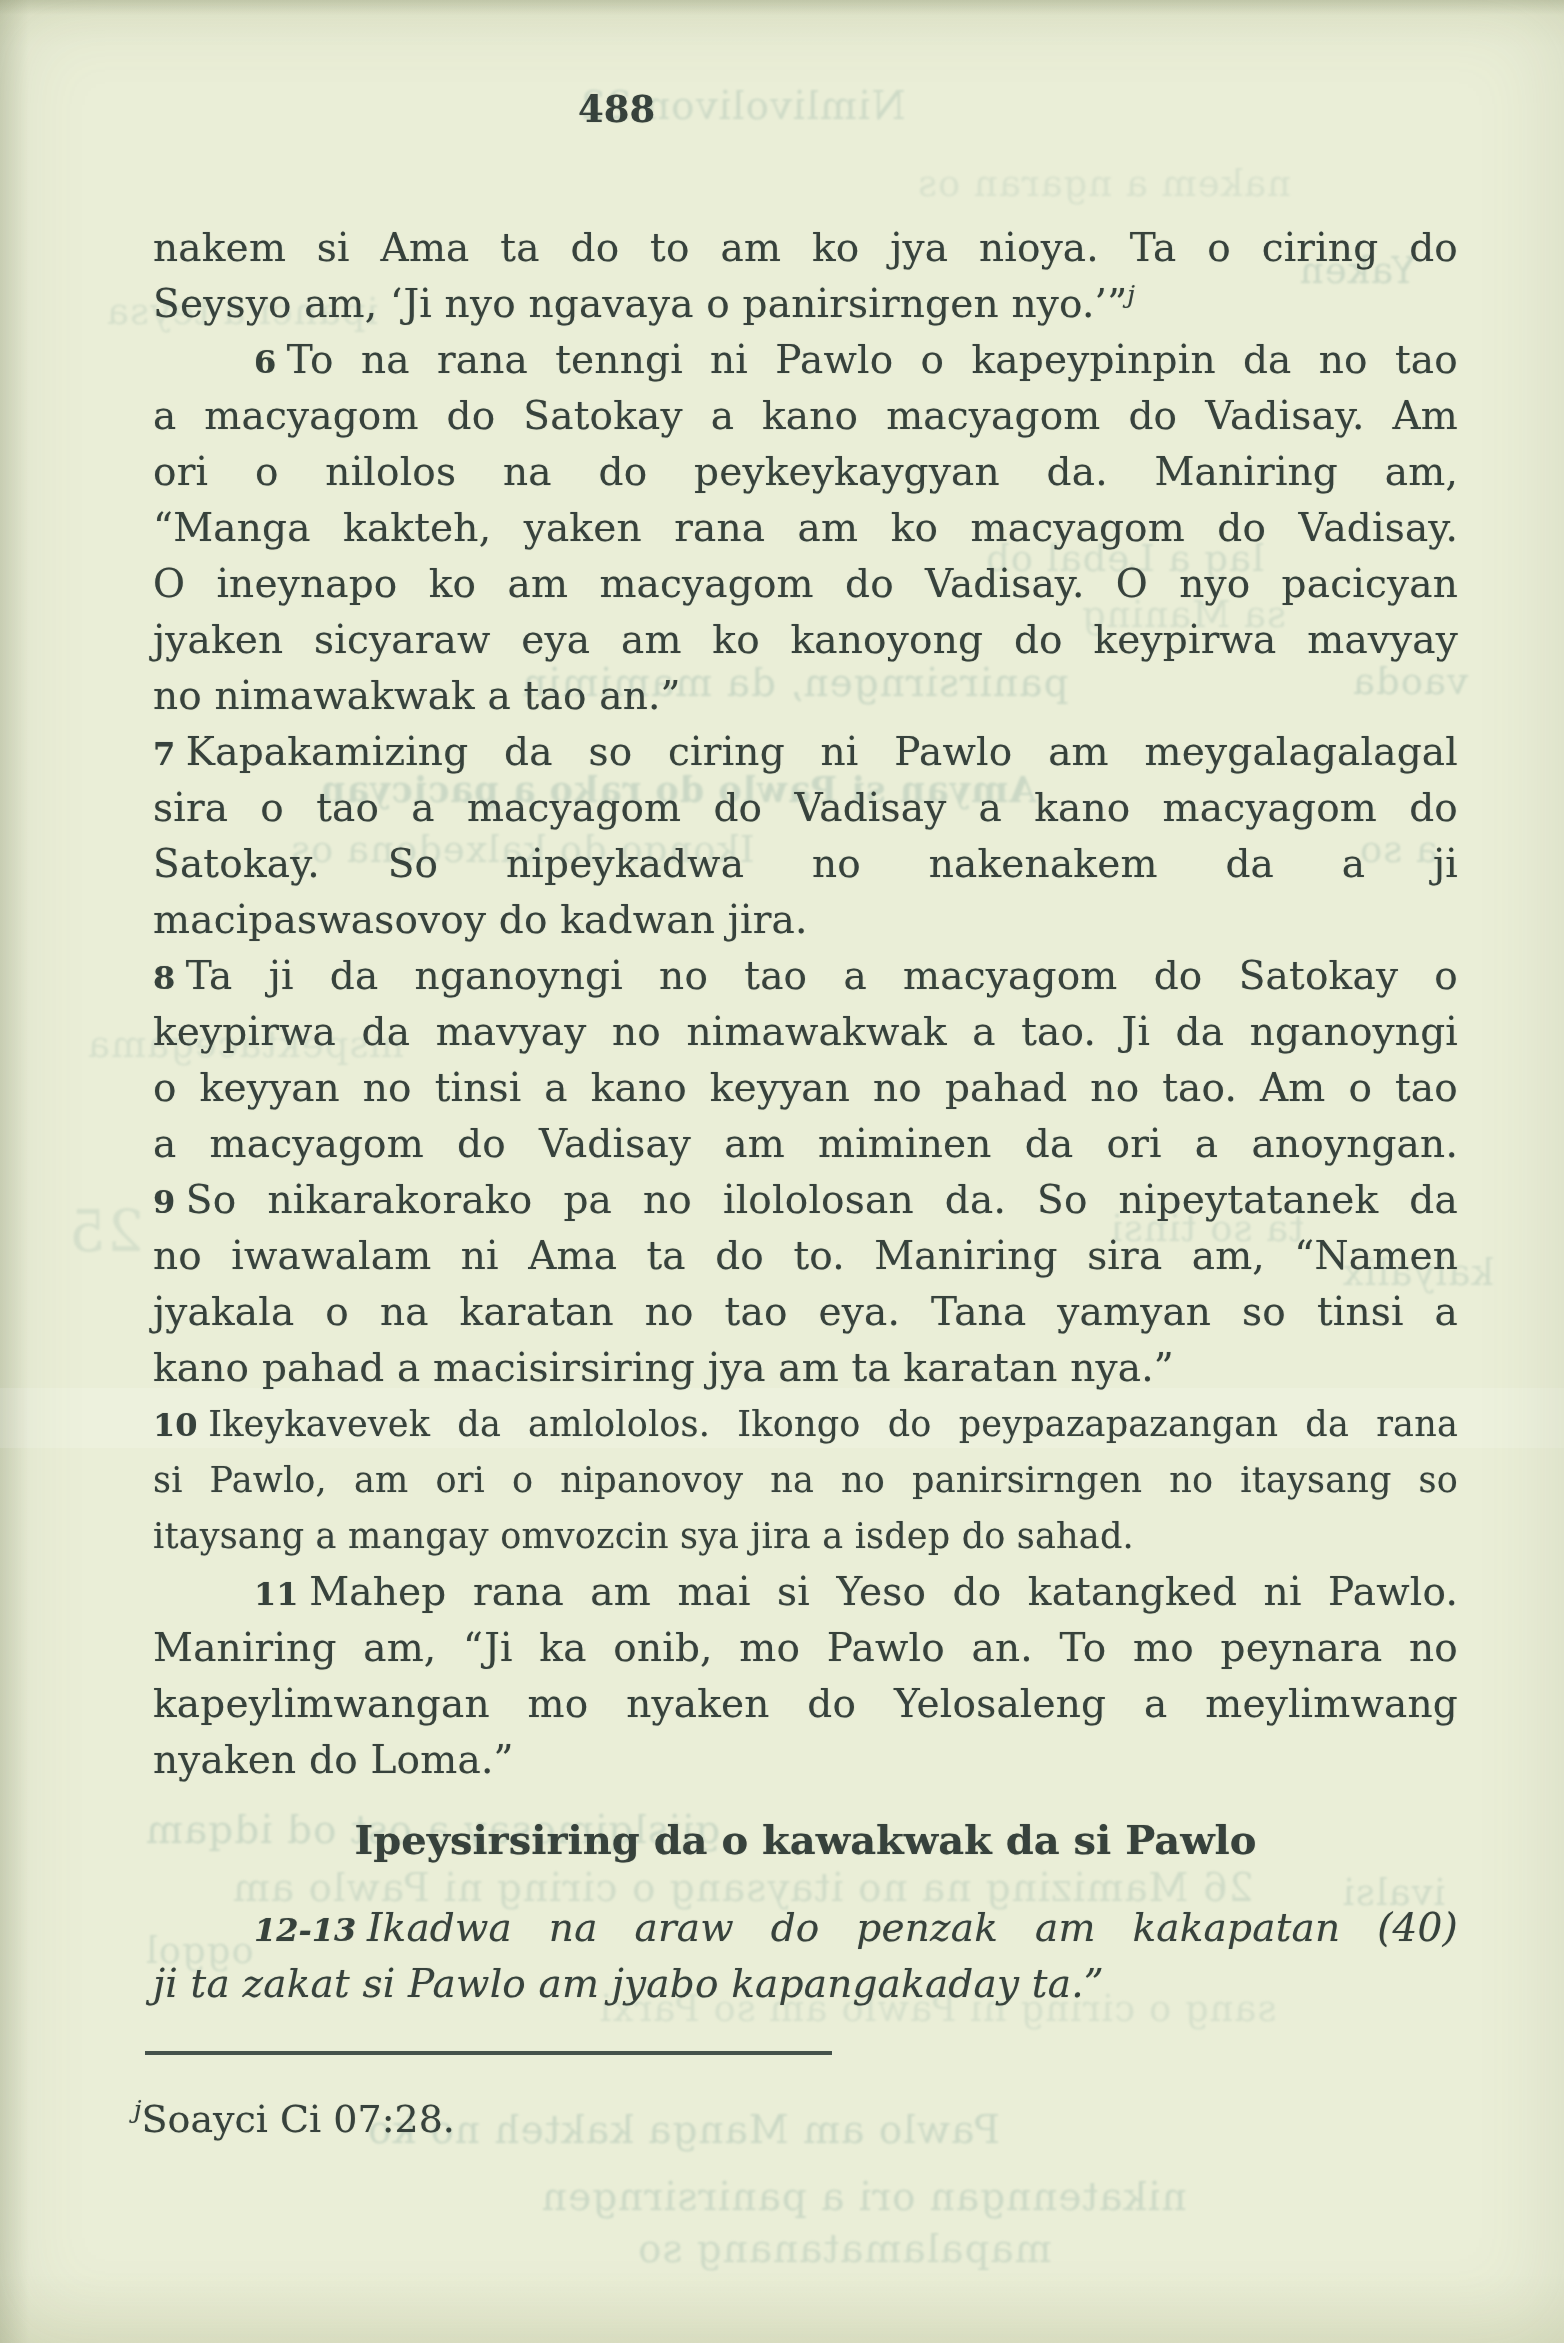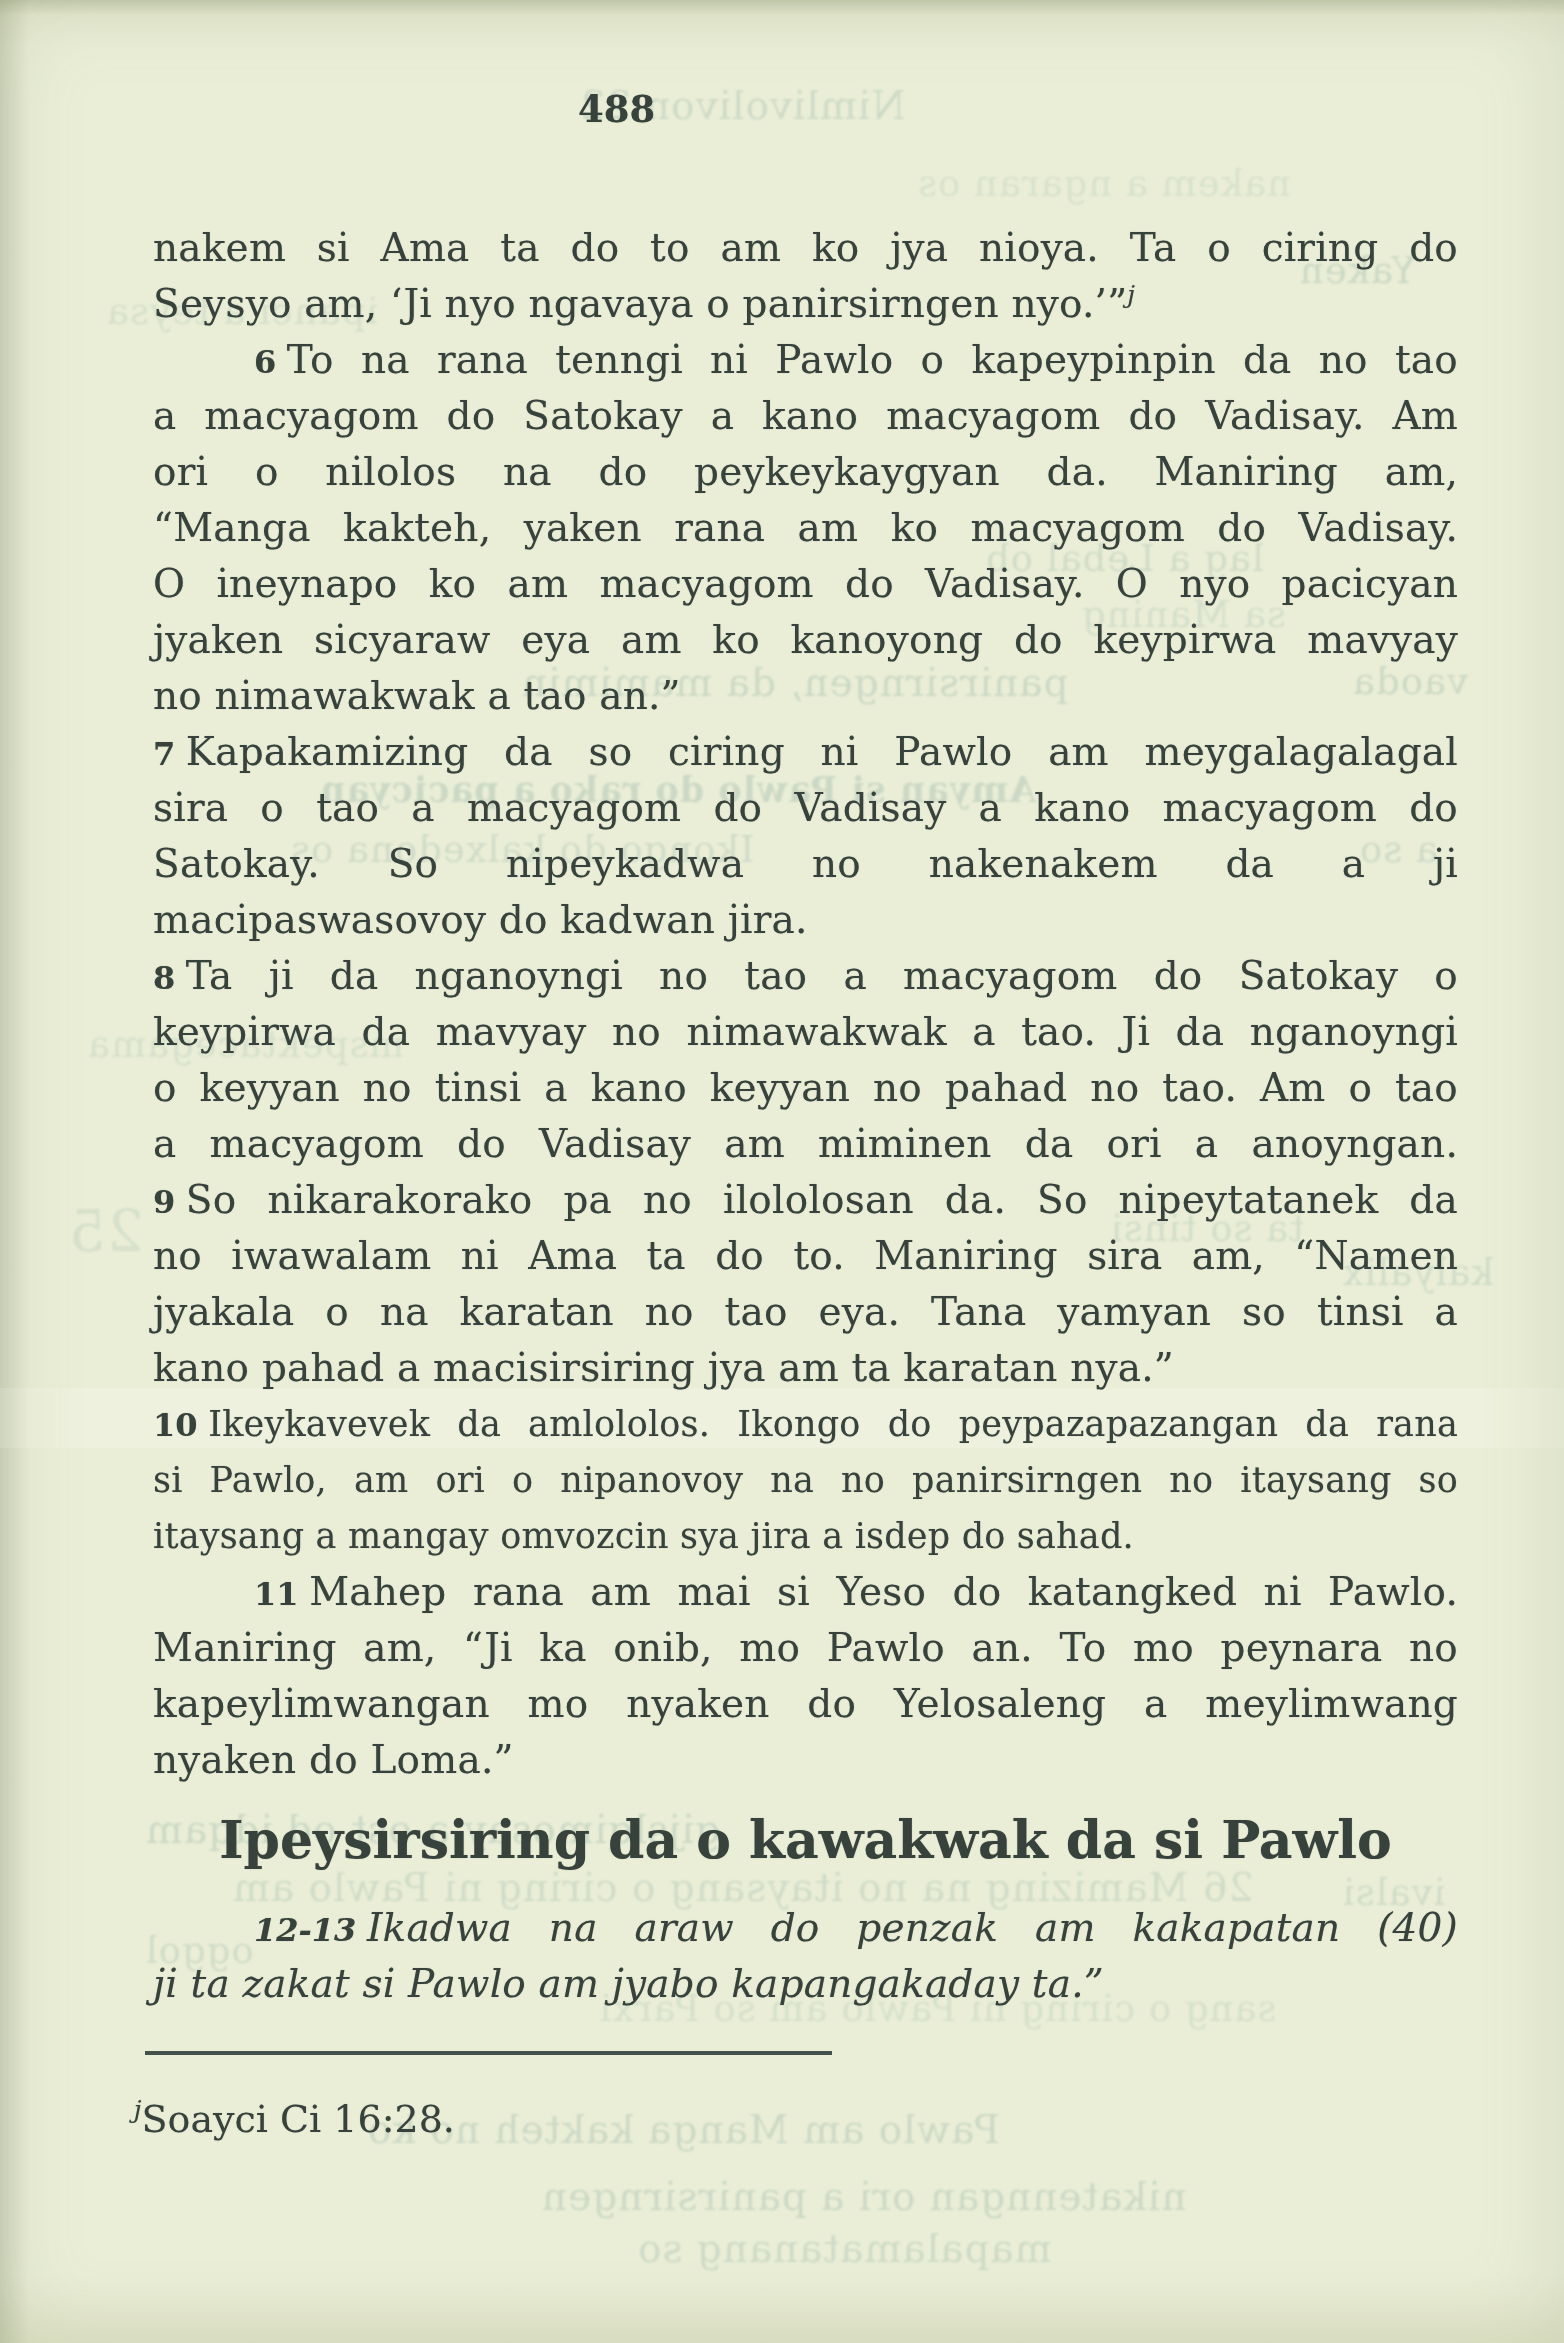--- a/index.html
+++ b/index.html
@@ -48,21 +48,21 @@
     letter-spacing:0.2px;
     text-shadow:0 0 1px rgba(50,62,56,.40);
   }
   .line.just{text-align:justify;text-align-last:justify;}
   .line.ind{padding-left:101px;}
   .line.small{font-size:35px;}
   .vnum{font-weight:bold;font-size:32px;margin-right:10.6px;letter-spacing:0;}
   sup.fnref{font-style:italic;font-size:25px;line-height:0;vertical-align:super;}
   .heading{
     margin-top:24px;height:56px;line-height:56px;
-    font-size:52px;font-weight:bold;text-align:center;
+    font-size:40px;font-weight:bold;text-align:center;
     text-shadow:0 0 1px rgba(50,62,56,.45);
   }
   #body2{margin-top:32px;font-style:italic;}
   .fn-rule{margin-top:39px;margin-left:-7.7px;width:687px;height:3.9px;background:#45524b;}
   .footnote{
     margin-top:36px;margin-left:-19.3px;height:56px;line-height:56px;
     font-size:38px;text-shadow:0 0 1px rgba(50,62,56,.40);
   }
 </style>
 </head>
@@ -131,21 +131,21 @@
         </div>
 
       <div class="heading">Ipeysirsiring da o kawakwak da si Pawlo</div>
 
       <div id="body2">
           <div class="line just ind"><b class="vnum">12-13</b>Ikadwa na araw do penzak am kakapatan (40)</div>
           <div class="line">ji ta zakat si Pawlo am jyabo kapangakaday ta.”</div>
         </div>
 
       <div class="fn-rule"></div>
-      <div class="footnote"><sup class="fnref">j</sup><span>Soayci Ci 16:28.</span></div>
+      <div class="footnote"><sup class="fnref">j</sup><span>Soayci Ci 07:28.</span></div>
     </div>
   </div>
 
   <div class="edge-left"></div>
   <div class="edge-top"></div>
   <div class="light-band"></div>
 </div>
 
 
 </body></html>

